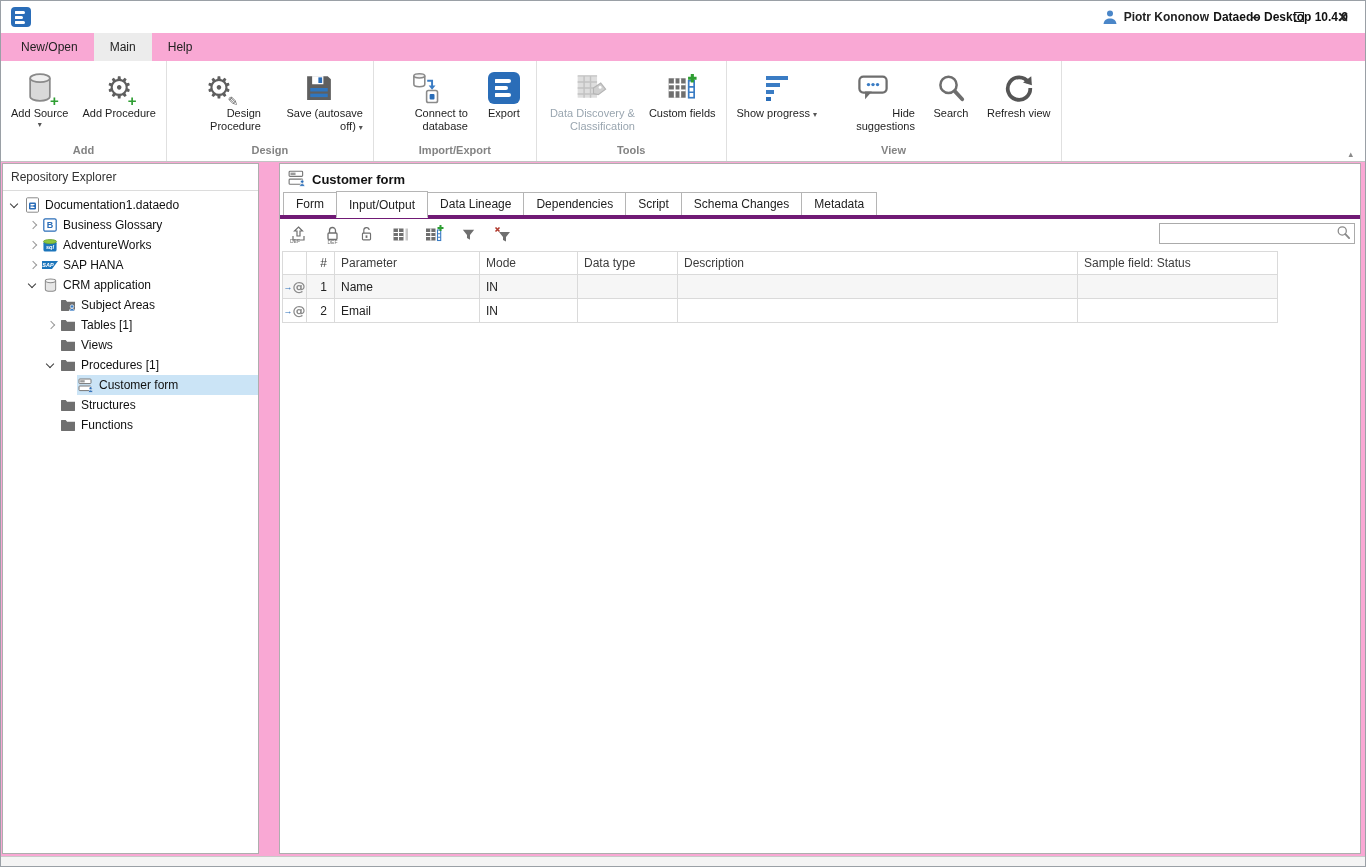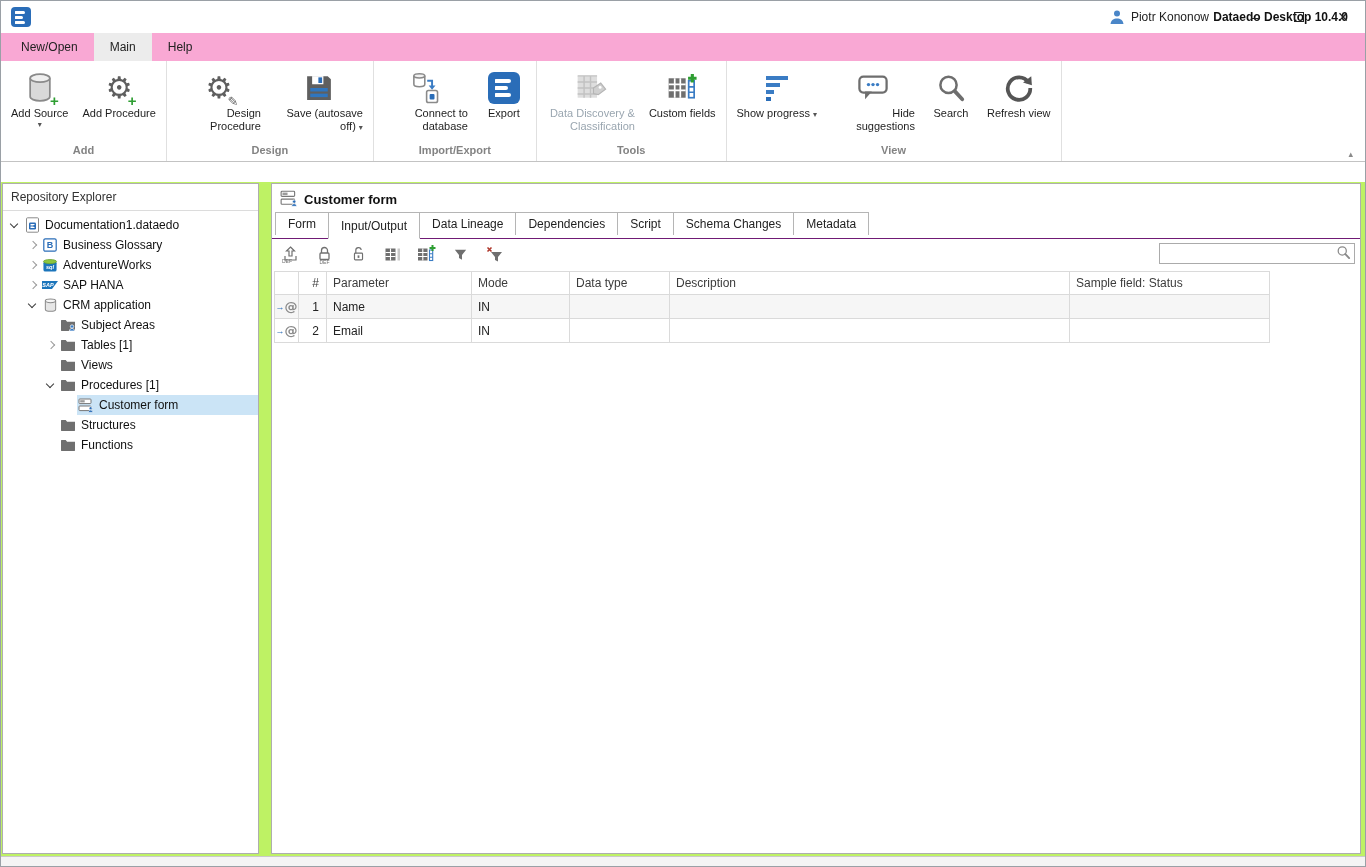--- a/index.html
+++ b/index.html
@@ -10,21 +10,21 @@
     border:1px solid #9aa0a6;
     display:flex; flex-direction:column;
   }
   
   .titlebar { height:32px; flex:none; position:relative; display:flex; align-items:center; background:#fff; }
   .dlogo { width:20px; height:20px; background:#2a6db8; border-radius:4px; margin-left:10px;
            display:flex; flex-direction:column; justify-content:center; gap:2px; padding-left:4px; }
   .dlogo i { display:block; height:3px; background:#fff; border-radius:1px 3px 3px 1px; }
   .dlogo i:nth-child(1){ width:10px; } .dlogo i:nth-child(2){ width:8px; } .dlogo i:nth-child(3){ width:10px; }
   .wtitle { position:absolute; left:0; right:17px; text-align:right; font-weight:bold; font-size:12px; color:#111; }
-  .titlebar-right { margin-left:auto; display:flex; align-items:center; gap:0; z-index:2; }
+  .titlebar-right { margin-left:auto; display:flex; align-items:center; gap:0; z-index:2;font-weight:bold; }
   .user-chip { display:flex; align-items:center; gap:6px; margin-right:24px; }
   .user-chip .uname { font-size:12px; color:#222; }
   .wbtn { width:44px; height:30px; display:flex; align-items:center; justify-content:center; color:#222; font-size:14px; cursor:default; }
   .wbtn .maxbox { width:10px; height:10px; border:1.3px solid #222; display:inline-block; }
   
   .menubar { height:28px; flex:none; display:flex; align-items:stretch; padding-left:4px; background:#f9a8d4; }
   .menu-item { padding:0 16px; display:flex; align-items:center; font-size:12px; color:#222; }
   .menu-item.active { background:#ececec; }
   
   .ribbon { height:101px; flex:none; display:flex; border-bottom:1px solid #c3c3c3; background:#fff; position:relative; }
@@ -44,40 +44,40 @@
   .export-logo { width:32px; height:32px; background:#2a6db8; border-radius:6px;
            display:flex; flex-direction:column; justify-content:center; gap:3px; padding-left:7px; }
   .export-logo i { display:block; height:4px; background:#fff; border-radius:1px 4px 4px 1px; }
   .export-logo i:nth-child(1){ width:16px; } .export-logo i:nth-child(2){ width:13px; } .export-logo i:nth-child(3){ width:16px; }
   .progress-icon { display:flex; flex-direction:column; gap:3px; align-items:flex-start; }
   .progress-icon i { display:block; height:4px; background:#3a7cc4; }
   .progress-icon i:nth-child(1){ width:22px; } .progress-icon i:nth-child(2){ width:14px; }
   .progress-icon i:nth-child(3){ width:8px; } .progress-icon i:nth-child(4){ width:5px; height:4px; background:#2a6db8; }
   .ribbon-collapse { position:absolute; right:12px; bottom:2px; color:#8a8a8a; font-size:9px; }
   
-  .content { flex:1; display:flex; padding:1px 4px 2px 1px; gap:12px; min-height:0; background:#bef264;margin-top:20px; }
+  .content { flex:1; display:flex; padding:1px 4px 2px 1px; gap:20px; min-height:0; background:#f9a8d4; }
   .sidebar { width:257px; flex:none; border:1px solid #aeaeae; background:#fff; display:flex; flex-direction:column; }
   .sidebar-header { height:27px; line-height:26px; padding-left:8px; color:#333; border-bottom:1px solid #dcdcdc; flex:none; }
   .tree { padding-top:4px; overflow:hidden; }
   .titem { display:flex; align-items:center; height:20px; }
   .lvl0{ padding-left:4px; } .lvl1{ padding-left:22px; } .lvl2{ padding-left:40px; } .lvl3{ padding-left:58px; }
   .chev { width:16px; height:16px; position:relative; flex:none; }
   .chev.col::before { content:""; position:absolute; left:5px; top:5px; width:5px; height:5px;
        border-top:1.5px solid #9a9a9a; border-right:1.5px solid #9a9a9a; transform:rotate(45deg); }
   .chev.exp::before { content:""; position:absolute; left:4px; top:4px; width:5px; height:5px;
        border-top:1.5px solid #3c3c3c; border-right:1.5px solid #3c3c3c; transform:rotate(135deg); }
   .node { display:flex; align-items:center; flex:1; height:20px; gap:5px; padding-left:1px; }
   .node.selected { background:#cbe4f6; }
   .tico { width:16px; height:16px; flex:none; display:flex; align-items:center; justify-content:center; position:relative; }
   .tlabel { font-size:12px; color:#111; white-space:nowrap; }
   
   .main { flex:1; border:1px solid #aeaeae; background:#fff; display:flex; flex-direction:column; min-width:0; }
   .main-header { display:flex; align-items:center; gap:6px; padding:5px 8px 2px; }
   .main-title { font-weight:bold; font-size:13px; color:#111; }
-  .tabs { display:flex; align-items:flex-start; padding-left:3px; border-bottom:1px solid #701a75; height:27px; flex:none; }
+  .tabs { display:flex; align-items:center; padding-left:3px; border-bottom:4px solid #701a75; height:27px; flex:none; }
   .tab { border:1px solid #b5b5b5; border-bottom:none; background:#fff; padding:4px 12px 4px; font-size:12px;
          color:#222; margin-right:-1px; height:23px; display:flex; align-items:center; }
   .tab.active { height:27px; background:#fff; position:relative; z-index:2; margin-bottom:-1px;
          border-bottom:1px solid #fff; padding-top:5px; }
   .gridbar { display:flex; align-items:center; height:30px; padding-left:8px; gap:14px; flex:none; position:relative; }
   .tico-btn { width:20px; height:20px; display:flex; align-items:center; justify-content:center; }
   .searchbox { position:absolute; right:5px; top:4px; width:196px; height:21px; border:1px solid #ababab; background:#fff;
                display:flex; align-items:center; }
   .searchbox input { flex:1; border:none; outline:none; height:100%; padding:0 4px; font-size:12px; font-family:inherit; }
   .searchbox .mag { flex:none; margin-right:3px; }

